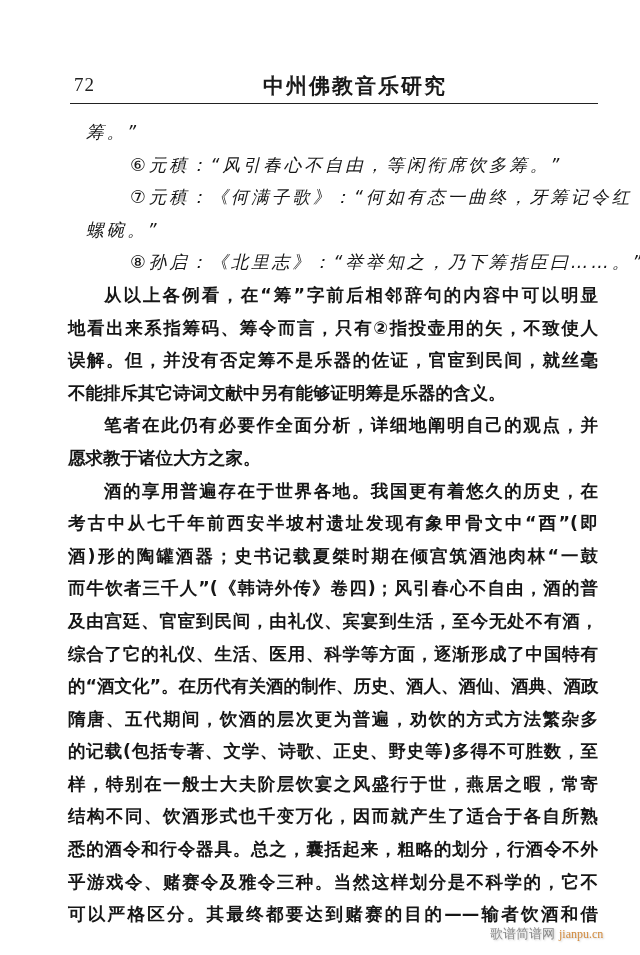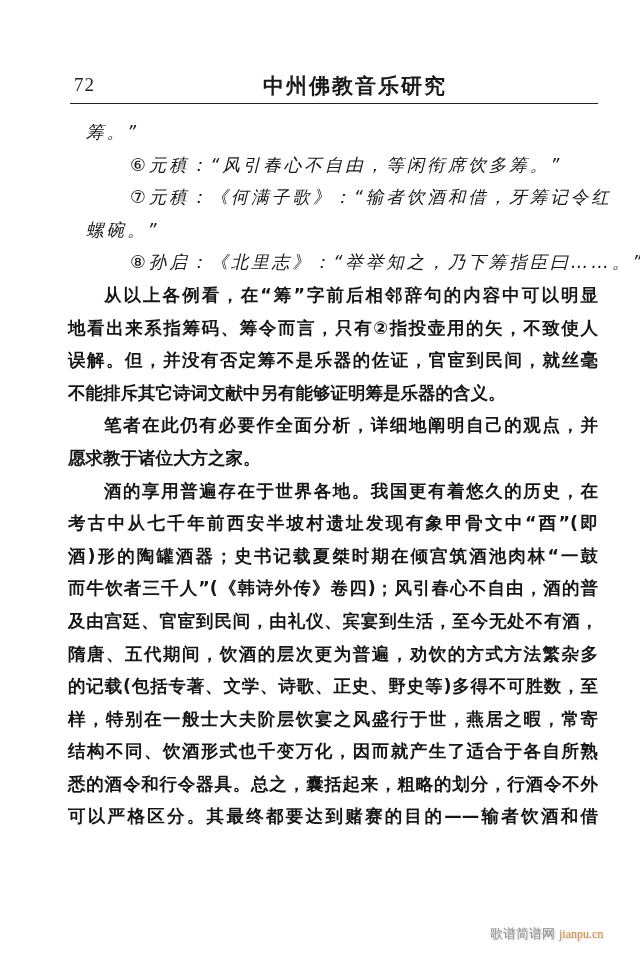--- a/index.html
+++ b/index.html
@@ -41,38 +41,41 @@
 <body>
 
 <div class="page">
   <div class="page-number">72</div>
   <div class="running-title">中州佛教音乐研究</div>
   <div class="header-rule"></div>
 
   <div class="body-text" id="body-text">
       <div class="line indent1 quote">筹。”</div>
       <div class="line indent2 quote">⑥元稹：“风引春心不自由，等闲衔席饮多筹。”</div>
-      <div class="line indent2 quote justify">⑦元稹：《何满子歌》：“输者饮酒和借，牙筹记令红</div>
+      <div class="line indent2 quote justify">⑦元稹：《何满子歌》：“何如有态一曲终，牙筹记令红</div>
       <div class="line indent1 quote">螺碗。”</div>
       <div class="line indent2 quote justify">⑧孙启：《北里志》：“举举知之，乃下筹指臣曰……。”</div>
       <div class="line indent-para justify">从以上各例看，在“筹”字前后相邻辞句的内容中可以明显</div>
       <div class="line justify">地看出来系指筹码、筹令而言，只有②指投壶用的矢，不致使人</div>
       <div class="line justify">误解。但，并没有否定筹不是乐器的佐证，官宦到民间，就丝毫</div>
       <div class="line">不能排斥其它诗词文献中另有能够证明筹是乐器的含义。</div>
       <div class="line indent-para justify">笔者在此仍有必要作全面分析，详细地阐明自己的观点，并</div>
       <div class="line">愿求教于诸位大方之家。</div>
       <div class="line indent-para justify">酒的享用普遍存在于世界各地。我国更有着悠久的历史，在</div>
       <div class="line justify">考古中从七千年前西安半坡村遗址发现有象甲骨文中“酉”(即</div>
       <div class="line justify">酒)形的陶罐酒器；史书记载夏桀时期在倾宫筑酒池肉林“一鼓</div>
       <div class="line justify">而牛饮者三千人”(《韩诗外传》卷四)；风引春心不自由，酒的普</div>
       <div class="line justify">及由宫廷、官宦到民间，由礼仪、宾宴到生活，至今无处不有酒，</div>
+      <div class="line justify">综合了它的礼仪、生活、医用、科学等方面，逐渐形成了中国特有</div>
+      <div class="line justify">的“酒文化”。在历代有关酒的制作、历史、酒人、酒仙、酒典、酒政</div>
       <div class="line justify">隋唐、五代期间，饮酒的层次更为普遍，劝饮的方式方法繁杂多</div>
       <div class="line justify">的记载(包括专著、文学、诗歌、正史、野史等)多得不可胜数，至</div>
       <div class="line justify">样，特别在一般士大夫阶层饮宴之风盛行于世，燕居之暇，常寄</div>
       <div class="line justify">结构不同、饮酒形式也千变万化，因而就产生了适合于各自所熟</div>
       <div class="line justify">悉的酒令和行令器具。总之，囊括起来，粗略的划分，行酒令不外</div>
+      <div class="line justify">乎游戏令、赌赛令及雅令三种。当然这样划分是不科学的，它不</div>
       <div class="line justify">可以严格区分。其最终都要达到赌赛的目的——输者饮酒和借</div>
     </div>
 
   <div class="watermark">
     <span>歌谱简谱网</span><span class="domain">jianpu.cn</span>
   </div>
 </div>
 
 </body></html>

